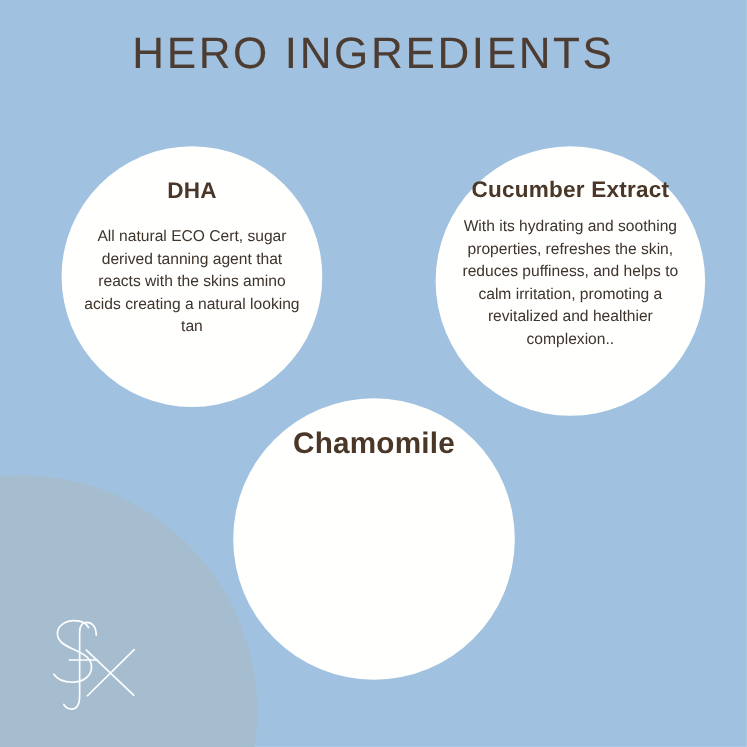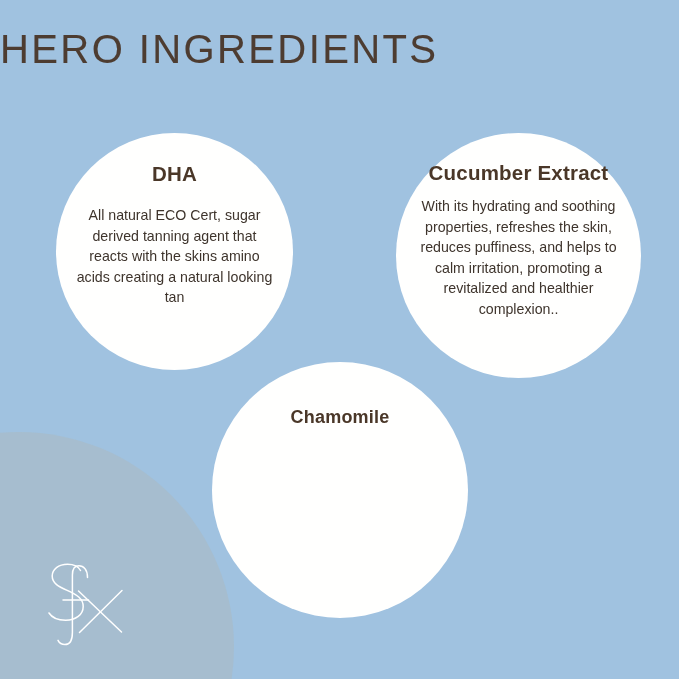--- a/index.html
+++ b/index.html
@@ -29,20 +29,21 @@
     background: #a6bdcd;
     opacity: 0.92;
   }
 
   
   .page-title {
     position: absolute;
     left: 0;
     top: 27px;
     width: 679px;
+    text-align: center;
     font-family: "Liberation Sans", sans-serif;
     font-size: 40px;
     line-height: 1.1;
     letter-spacing: 2.4px;
     font-weight: 300;
     color: #4d3c31;
     -webkit-text-stroke: 0.1px #4d3c31;
     white-space: nowrap;
   }
 
@@ -110,24 +111,23 @@
 
   
   #bubble-chamomile {
     left: 212px;
     top: 362px;
     width: 256px;
     height: 256px;
     padding: 28px 10px 0 10px;
   }
   #bubble-chamomile .b-title {
-    font-size: 18px;
+    font-size: 27px;
     line-height: 26px;
     margin-bottom: 10px;
-    margin-top: 14px;
   }
   #bubble-chamomile .b-body {
     font-size: 14.2px;
     line-height: 20.5px;
     width: 234px;
   }
 
   
   .logo {
     position: absolute;

